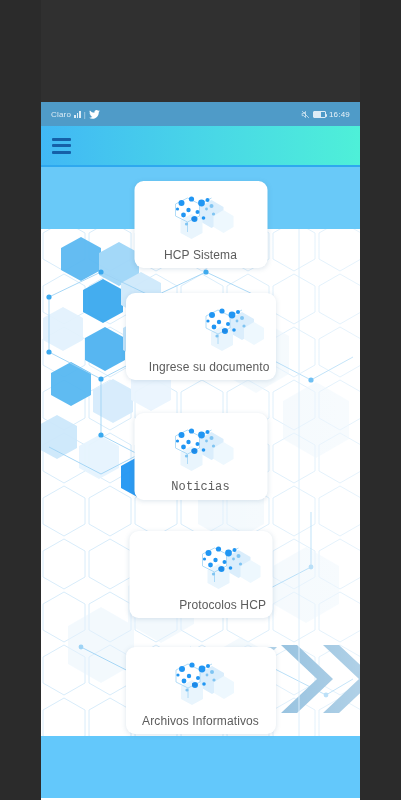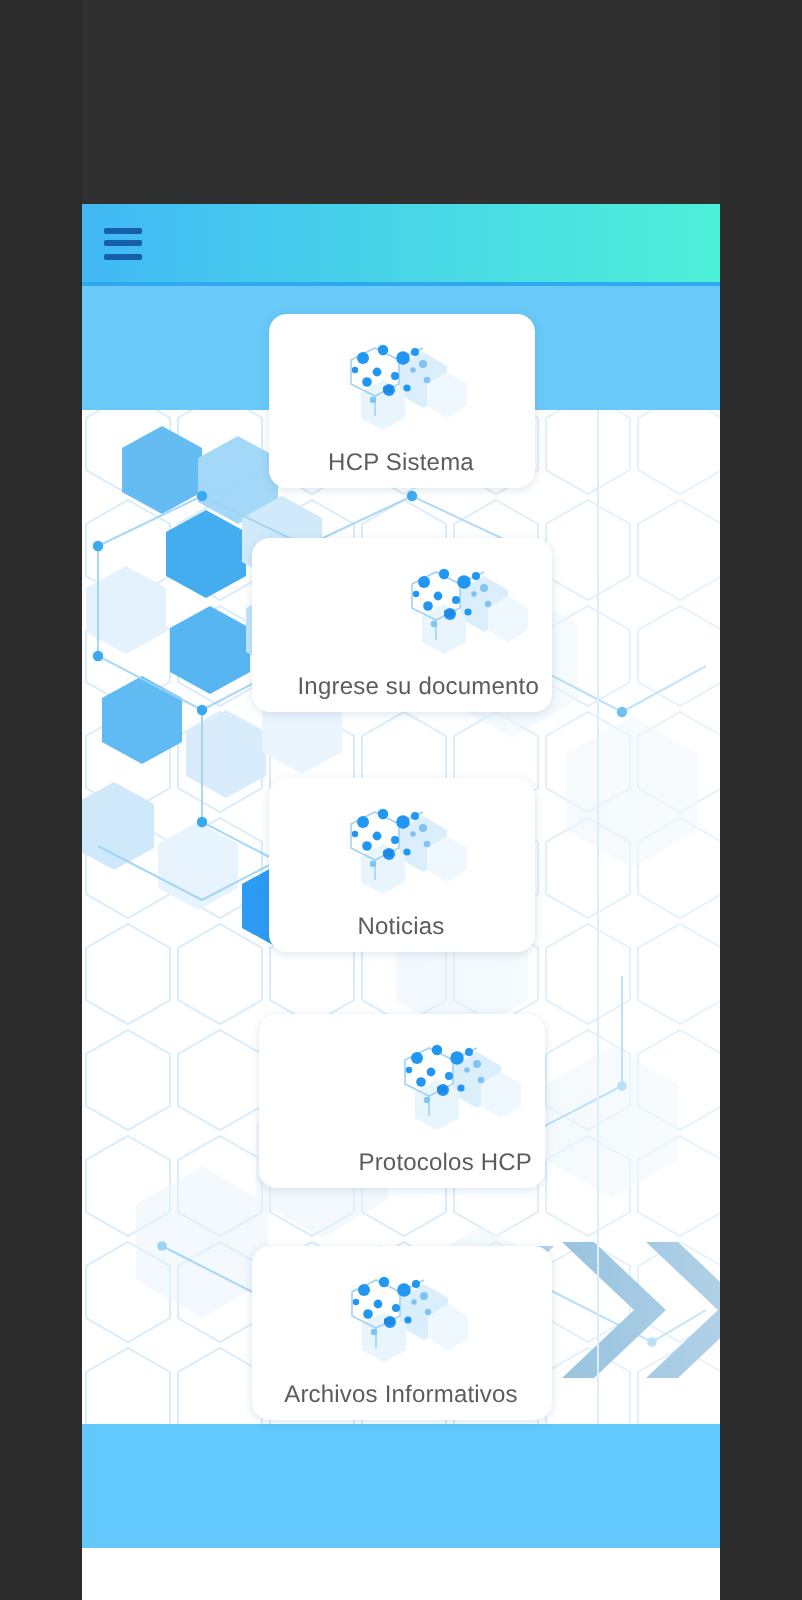--- a/index.html
+++ b/index.html
@@ -85,20 +85,44 @@
 </head>
 <body>
 
 <div id="frame">
   <div class="top-bar-dark"></div>
   <div class="side-bar left"></div>
   <div class="side-bar right"></div>
 
   <div id="phone">
 
+    <div class="statusbar">
+      <div class="sb-left">
+        <span class="sb-carrier">Claro</span>
+        <span class="sig-bars">
+            <i></i>
+            <i></i>
+            <i></i>
+          </span>
+        <span class="sb-divider">|</span>
+        <svg width="11" height="9" viewBox="0 0 24 20">
+          <path fill="#ffffff" d="M24 2.5a9.9 9.9 0 0 1-2.8.8A4.9 4.9 0 0 0 23.3.6a9.7 9.7 0 0 1-3.1 1.2A4.9 4.9 0 0 0 11.8 6a13.9 13.9 0 0 1-10-5.1 4.9 4.9 0 0 0 1.5 6.5A4.8 4.8 0 0 1 1 6.8v.1a4.9 4.9 0 0 0 3.9 4.8 4.9 4.9 0 0 1-2.2.1 4.9 4.9 0 0 0 4.5 3.4A9.8 9.8 0 0 1 0 17.3a13.8 13.8 0 0 0 7.5 2.2c9.1 0 14-7.5 14-14v-.7A9.9 9.9 0 0 0 24 2.5z"></path>
+        </svg>
+      </div>
+      <div class="sb-right">
+        <svg width="9" height="9" viewBox="0 0 24 24">
+          <path fill="none" stroke="#dcecf6" stroke-width="2" d="M12 4 7 9H3v6h4l5 5V4z"></path>
+          <line x1="3" y1="3" x2="21" y2="21" stroke="#dcecf6" stroke-width="2"></line>
+        </svg>
+        <span class="batt">
+            <b></b>
+          </span>
+        <span class="sb-time">16:49</span>
+      </div>
+    </div>
 
     <div class="appbar">
       <div class="hamburger">
         <span></span>
           <span></span>
           <span></span>
       </div>
     </div>
 
     <div class="content">
@@ -258,21 +282,21 @@
               <circle cx="50" cy="16" r="2"></circle>
                 <circle cx="52" cy="24" r="1.6"></circle>
               <circle cx="45" cy="19" r="1.4"></circle>
                 <circle cx="25" cy="34" r="1.6"></circle>
             </g>
             <rect x="30" y="27" width="5" height="3.4" rx="1" fill="#1e88e5"></rect>
           </svg>
           <div class="card-label">Ingrese su documento</div>
         </div>
 
-        <div class="card" style="top:246px;">
+        <div class="card" style="top:246px;font-family:Liberation Mono, monospace;">
           <svg class="card-icon" viewBox="0 0 78 52">
             <polygon points="50,10 62,17 62,31 50,38 38,31 38,17" fill="#dbeefc"></polygon>
             <polygon points="30,24 41,30 41,43 30,49 19,43 19,30" fill="#e9f5fd"></polygon>
             <polygon points="62,20 72,26 72,37 62,43 52,37 52,26" fill="#eef8fe"></polygon>
             <g stroke="#9ed3f5" stroke-width=".8" fill="none">
               <path d="M14,14 L26,8 L38,14 L38,26 L26,32 L14,26 Z"></path>
               <path d="M38,14 L50,8"></path>
                 <path d="M26,32 L26,42"></path>
             </g>
             <g fill="#2196f3">

